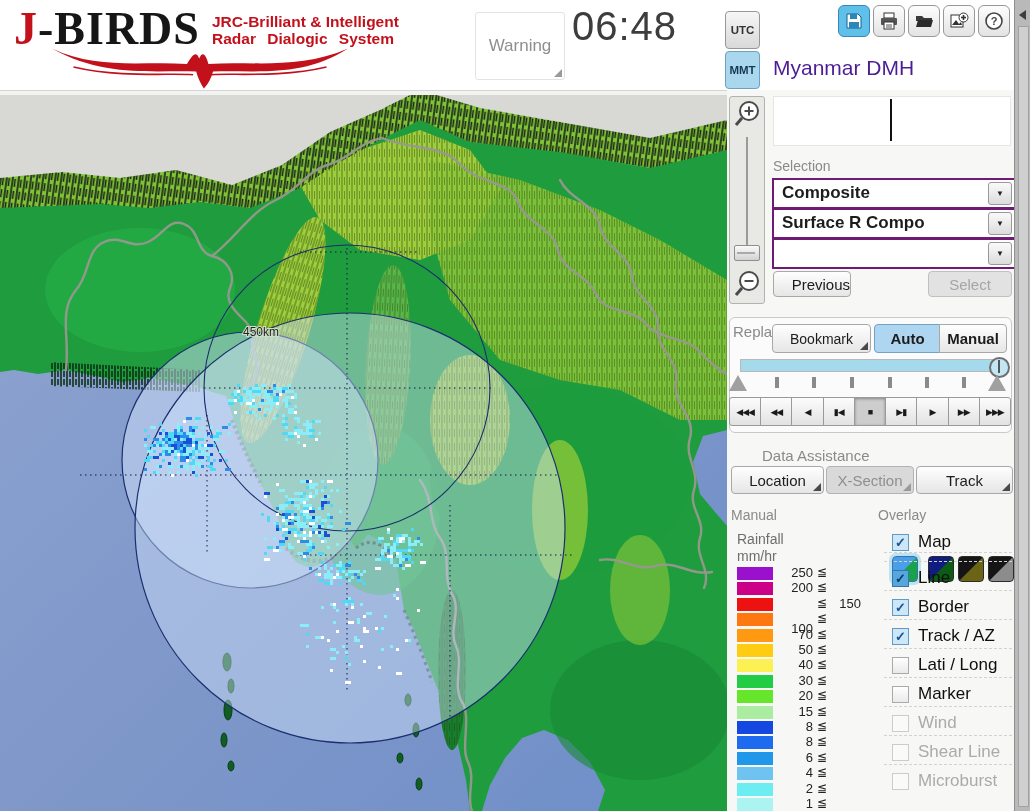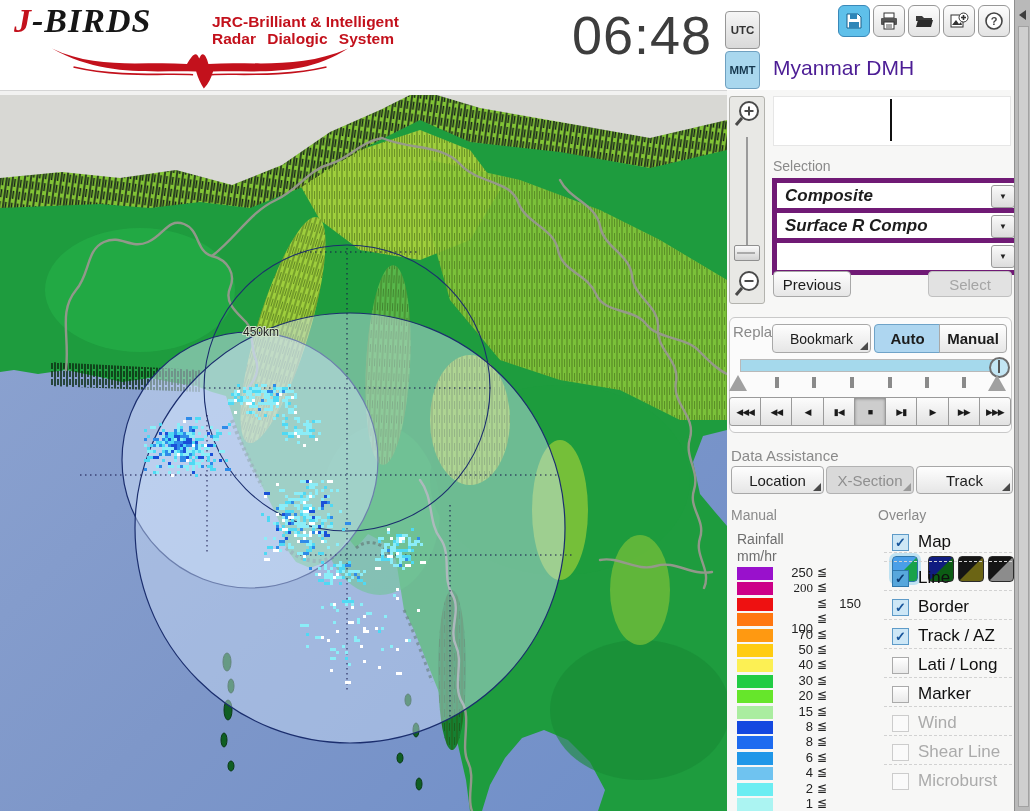--- a/index.html
+++ b/index.html
@@ -1,47 +1,47 @@
 <!DOCTYPE html>
 <html><head>
 <meta charset="utf-8">
 <style>
   html,body{margin:0;padding:0;background:#888;}
   .app{position:relative;width:1030px;height:811px;background:#fff;overflow:hidden;
        font-family:"Liberation Sans",sans-serif;-webkit-font-smoothing:antialiased;}
   .abs{position:absolute;}
   
   .topbar{left:0;top:0;width:1030px;height:90px;background:#fff;border-bottom:1px solid #d5d5d5;}
-  .logo-title{left:14px;top:2px;font-family:"Liberation Serif",serif;font-weight:bold;font-size:34px;letter-spacing:1px;color:#161616;font-style:italic;}
+  .logo-title{left:14px;top:2px;font-family:"Liberation Serif",serif;font-weight:bold;font-size:46px;letter-spacing:1px;color:#161616;}
   .logo-title .j{color:#c3111c;}
   .logo-tag{left:212px;top:13px;color:#c3111c;font-weight:bold;font-size:15.5px;line-height:17px;white-space:nowrap;}
   .logo-tag .l2{word-spacing:7px;}
   .eagle{left:8px;top:44px;}
   .warn-btn{left:475px;top:12px;width:88px;height:66px;background:#fff;border:1px solid #e3e3e3;border-radius:3px;
             color:#8f8f8f;font-size:17px;display:flex;align-items:center;justify-content:center;}
   .corner-tri{position:absolute;right:2px;bottom:2px;width:0;height:0;border-left:8px solid transparent;border-bottom:8px solid #4a4a4a;}
   .corner-tri.gray{border-bottom-color:#9a9a9a;}
-  .clock-time{left:572px;top:4px;width:145px;font-size:54px;color:#3d3d3d;letter-spacing:1px;}
+  .clock-time{left:572px;top:4px;width:145px;font-size:40px;color:#3d3d3d;letter-spacing:1px;}
   .clock-date{left:568px;top:53px;width:150px;font-size:23.5px;color:#4a4a4a;white-space:nowrap;}
   .tz-btn{width:33px;height:36px;border:1px solid #979797;border-radius:4px;font-size:11.5px;font-weight:bold;color:#333;
           display:flex;align-items:center;justify-content:center;background:linear-gradient(#f6f6f6,#d9d9d9);}
   .tz-btn.on{background:#a9d7ee;border-color:#6fa0c0;color:#16384f;}
   .tool-btn{top:5px;width:30px;height:30px;border:1px solid #989898;border-radius:6px;background:linear-gradient(#fdfdfd,#e3e3e3);
             display:flex;align-items:center;justify-content:center;}
   .tool-btn.active{background:#5fc0ea;border-color:#3a88b8;}
   .org-name{left:773px;top:56px;font-size:21px;color:#4c1d95;}
   
   .panel{left:727px;top:90px;width:287px;height:721px;background:#f7f7f6;}
   .side-strip{left:1014px;top:0;width:16px;height:811px;background:#b9b9b9;border-left:1px solid #8f8f8f;}
   .side-strip .inner{position:absolute;left:3px;top:26px;width:9px;height:779px;background:#cfcfcf;border:1px solid #a2a2a2;}
   .side-strip .arr{position:absolute;left:4px;top:10px;width:0;height:0;border-top:5px solid transparent;border-bottom:5px solid transparent;border-right:7px solid #3e3e3e;}
   .caret-box{left:773px;top:96px;width:236px;height:48px;background:#fff;border:1px solid #e6e6e6;}
   .caret-line{left:890px;top:99px;width:2px;height:42px;background:#111;}
   .sec-label{font-size:14px;color:#8a8a8a;}
-  .dd-row{left:772px;width:240px;height:27px;background:#fff;border:5px solid #701a75;font-style:italic;}
+  .dd-row{left:772px;width:240px;height:27px;background:#fff;border:2px solid #701a75;}
   .dd-val{position:absolute;left:8px;top:3px;font-size:17px;font-weight:bold;color:#1c1c1c;}
   .dd-btn{position:absolute;right:2px;top:2px;width:22px;height:21px;border:1px solid #999;border-radius:3px;
           background:linear-gradient(#fafafa,#dcdcdc);font-size:8px;color:#222;display:flex;align-items:center;justify-content:center;}
   .btn{border:1px solid #a8a8a8;border-radius:4px;background:linear-gradient(#fefefe,#e6e6e6);
        font-size:15px;color:#1c1c1c;display:flex;align-items:center;justify-content:center;position:absolute;}
   .btn.disabled{background:#e2e2e2;border-color:#c0c0c0;color:#a5a5a5;}
   .btn.gray-disabled{background:#d9d9d9;border-color:#b2b2b2;color:#8f8f8f;}
   .btn.blue{background:#aed6f0;border-color:#6fa3c8;font-weight:bold;}
   .group-box{left:729px;top:317px;width:281px;height:114px;border:1px solid #c9c9c9;border-radius:6px;background:#fbfbfb;}
   .slider-track{left:740px;top:359px;width:256px;height:11px;background:#a5d9ec;border:1px solid #b9b9b9;}
@@ -1091,20 +1091,24 @@
     <div class="abs logo-title"><span class="j">J</span><span>-BIRDS</span></div>
     <div class="abs logo-tag">
       <div>JRC-Brilliant &amp; Intelligent</div>
         <div class="l2">Radar Dialogic System</div>
     </div>
     <svg class="abs eagle" width="384" height="46" viewBox="0 0 390 60">
       <path fill="#c3111c" d="M2,6 C60,34 120,22 178,26 C185,14 190,8 194,19 C198,8 203,14 206,26 C264,22 324,34 388,6
         C330,44 270,34 212,36 C210,44 206,52 200,58 C196,52 192,44 190,36 C132,34 70,44 2,6 Z"></path>
       <path fill="none" stroke="#c3111c" stroke-width="2" d="M30,30 C90,44 150,38 186,40 M360,30 C300,44 240,38 210,40"></path>
     </svg>
+    <div class="abs warn-btn">
+      <span>Warning</span>
+      <span class="corner-tri gray"></span>
+    </div>
     <div class="abs clock-time">06:48</div>
     <div id="tz-stack" class="abs" style="left:725px;top:11px;">
         <div class="tz-btn" style="margin-bottom: 2px;">UTC</div>
         <div class="tz-btn on" style="margin-bottom: 2px;">MMT</div>
       </div>
     <div id="toolbar">
         <div class="abs tool-btn active" style="left: 838px;">
           <svg width="20" height="20" viewBox="0 0 20 20">
             <path d="M3,3 h11 l3,3 v11 h-14 z" fill="#fff" stroke="#1a5f8a"></path>
             <rect x="6" y="3" width="7" height="5" fill="#2e86b8"></rect>
@@ -1158,21 +1162,21 @@
       </div>
       <div class="abs dd-row" style="top: 208px;">
         <span class="dd-val">Surface R Compo</span>
         <span class="dd-btn">▼</span>
       </div>
       <div class="abs dd-row" style="top: 238px;">
         <span class="dd-val"></span>
         <span class="dd-btn">▼</span>
       </div>
     </div>
-  <div class="btn" style="left:773px;top:271px;width:76px;height:24px;">
+  <div class="btn" style="left:773px;top:271px;width:76px;height:24px;justify-content:flex-end;">
       <span>Previous</span>
     </div>
   <div class="btn disabled" style="left:928px;top:271px;width:82px;height:24px;">
       <span>Select</span>
     </div>
 
   <div class="abs group-box"></div>
   <div class="abs sec-label" style="left:733px;top:323px;font-size:15px;">Replay</div>
   <div class="btn" style="left:772px;top:324px;width:97px;height:27px;font-size:14px;">
     <span>Bookmark</span>
@@ -1203,21 +1207,21 @@
       <div class="t-btn">◀◀</div>
       <div class="t-btn">◀</div>
       <div class="t-btn">▮◀</div>
       <div class="t-btn active">■</div>
       <div class="t-btn">▶▮</div>
       <div class="t-btn">▶</div>
       <div class="t-btn">▶▶</div>
       <div class="t-btn last">▶▶▶</div>
     </div>
 
-  <div class="abs sec-label" style="left:731px;top:447px;font-size:15px;">Data Assistance</div>
+  <div class="abs sec-label" style="left:762px;top:447px;font-size:15px;">Data Assistance</div>
   <div id="da-buttons">
       <div class="btn" style="left: 731px; top: 466px; width: 91px; height: 26px;">
         <span>Location</span>
         <span class="corner-tri"></span>
       </div>
       <div class="btn gray-disabled" style="left: 826px; top: 466px; width: 86px; height: 26px;">
         <span>X-Section</span>
         <span class="corner-tri gray"></span>
       </div>
       <div class="btn" style="left: 916px; top: 466px; width: 95px; height: 26px;">
@@ -1229,21 +1233,21 @@
   <div class="abs sec-label" style="left:731px;top:507px;">Manual</div>
   <div class="abs sec-label" style="left:878px;top:507px;">Overlay</div>
 
   <div class="abs legend-col" id="legend-col">
     <div class="leg-title" style="top:0;">Rainfall</div>
     <div class="leg-title" style="top:17px;">mm/hr</div>
   <div class="leg-swatch" style="top:36px;background:#9911CC"></div>
       <div class="leg-val" style="top:34px;left:38px;">250</div>
       <div class="leg-sym" style="top:34px;left:82px;">≦</div>
       <div class="leg-swatch" style="top:51.4px;background:#CC0088"></div>
-      <div class="leg-val" style="top:49.4px;left:38px;font-family:Liberation Serif, serif;">200</div>
+      <div class="leg-val" style="top:49.4px;left:38px;">200</div>
       <div class="leg-sym" style="top:49.4px;left:82px;">≦</div>
       <div class="leg-swatch" style="top:66.8px;background:#EE1111"></div>
       <div class="leg-val" style="top:64.8px;left:38px;padding-left:48px;">150</div>
       <div class="leg-sym" style="top:64.8px;left:82px;">≦</div>
       <div class="leg-swatch" style="top:82.2px;background:#FF7711"></div>
       <div class="leg-val" style="top:90px;left:38px;">100</div>
       <div class="leg-sym" style="top:80.2px;left:82px;">≦</div>
       <div class="leg-swatch" style="top:97.6px;background:#FF9911"></div>
       <div class="leg-val" style="top:95.6px;left:38px;">70</div>
       <div class="leg-sym" style="top:95.6px;left:82px;">≦</div>

